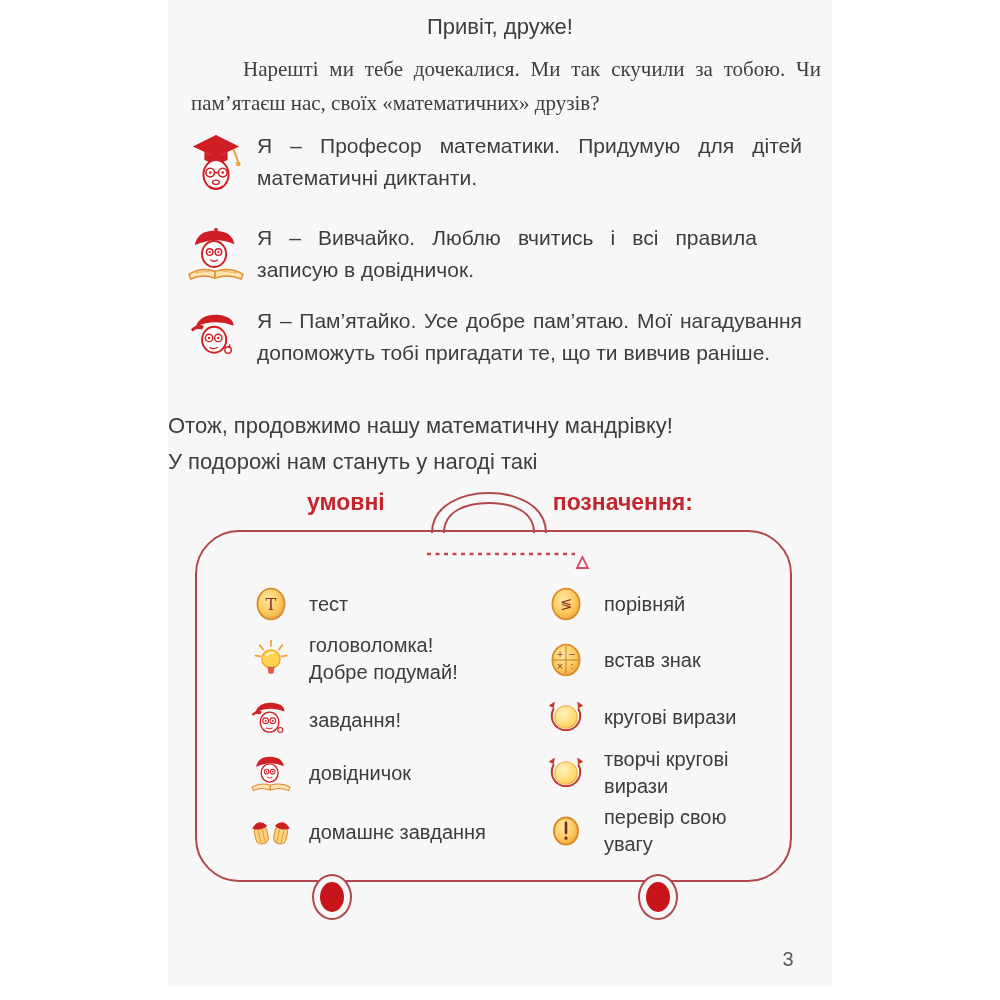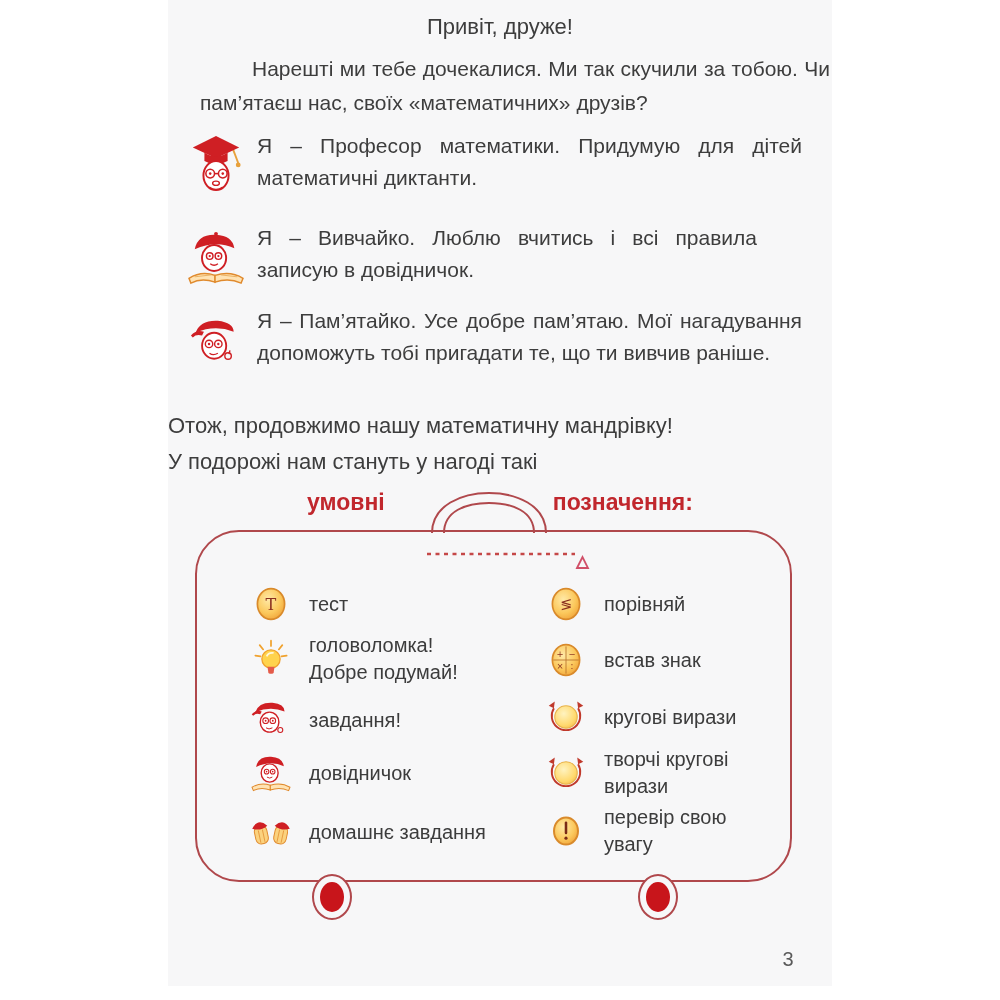--- a/index.html
+++ b/index.html
@@ -1,22 +1,22 @@
 <!DOCTYPE html>
 <html><head>
 <meta charset="utf-8">
 <style>
   html,body{margin:0;padding:0;background:#ffffff;}
   .canvas{position:relative;width:1000px;height:1000px;background:#ffffff;overflow:hidden;
           font-family:"Liberation Sans",sans-serif;padding-left:48px;}
   .page{position:absolute;left:168px;top:0;width:664px;height:986px;background:#f7f7f8;color:#3d3d3d;}
   .title{position:absolute;top:14px;left:0;width:100%;text-align:center;font-size:22px;}
-  .intro{position:absolute;top:52px;left:32px;width:630px;font-size:21px;line-height:34px;
-         text-indent:52px;text-align:justify;margin:0;}
-  .char-row{position:absolute;left:17px;display:flex;gap:10px;align-items:flex-end;}
+  .intro{position:absolute;top:52px;left:23px;width:630px;font-size:21px;line-height:34px;
+         text-indent:52px;text-align:justify;margin:0;font-family:Liberation Serif, serif;}
+  .char-row{position:absolute;left:17px;display:flex;gap:10px;align-items:center;}
   .char-icon{flex:0 0 62px;width:62px;display:flex;justify-content:center;}
   .char-text{margin:0;font-size:21px;line-height:32px;text-align:justify;max-width:545px;}
   .centerline{position:absolute;left:0;width:100%;font-size:22px;}
   .legend-head{position:absolute;top:489px;left:0;width:100%;display:flex;justify-content:center;
                gap:168px;font-size:23px;font-weight:bold;color:#c1272d;}
   .suitcase{position:absolute;left:27px;top:530px;width:593px;height:348px;
             border:2px solid #b0484c;border-radius:44px;}
   .handle{position:absolute;left:227px;top:-41px;}
   .zipper{position:absolute;left:228px;top:17px;}
   .lrow{position:absolute;display:flex;align-items:center;gap:17px;min-height:44px;}

